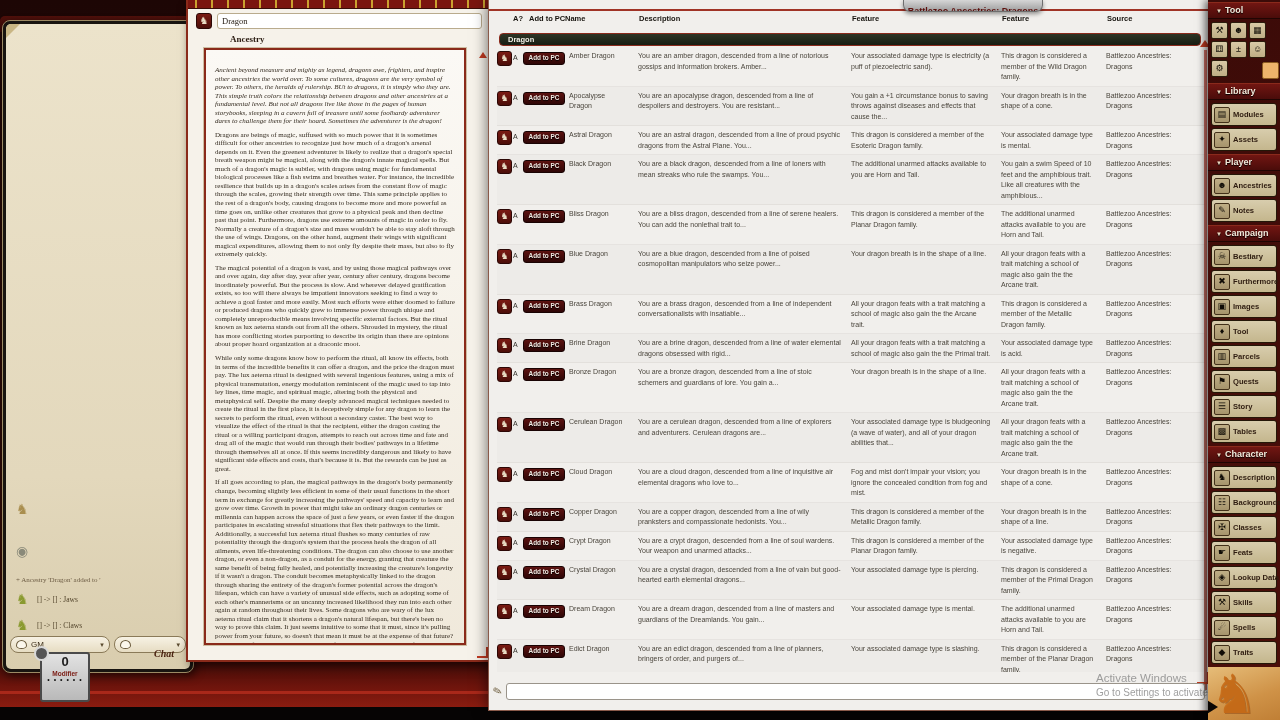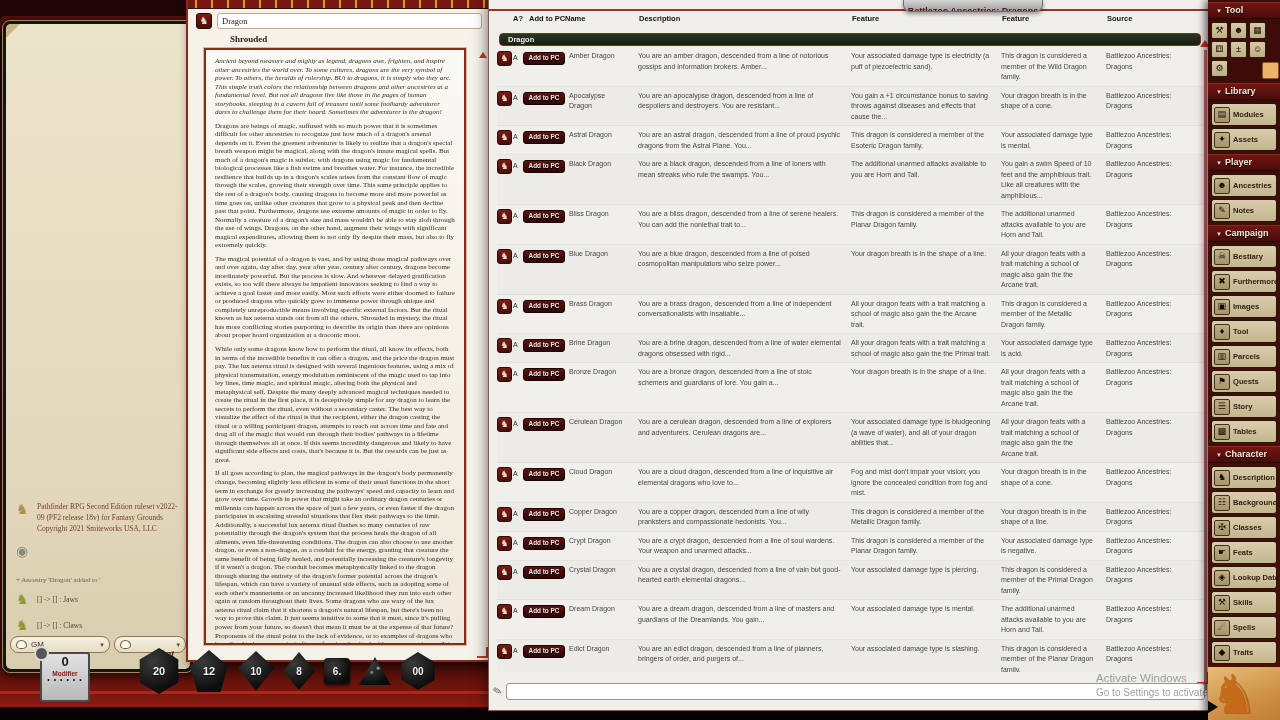--- a/index.html
+++ b/index.html
@@ -30,21 +30,21 @@
   .pill-2{width:66px;}
   .chat-title{position:absolute;left:148px;top:624px;font-family:"Liberation Serif",serif;font-weight:bold;font-style:italic;font-size:10px;color:#4a2210;}
 
   
   .anc-win{left:186px;top:0;width:302px;height:660px;z-index:4;background:#f6f2ea;border-right:2px solid #8a2a1a;border-bottom:2px solid #8a2a1a;border-left:2px solid #8a2a1a;box-shadow:3px 4px 9px rgba(0,0,0,.55);}
   .anc-ornate{position:absolute;left:0;top:0;width:100%;height:8px;background:repeating-linear-gradient(90deg,#7a150f 0 7px,#caa12f 7px 9px,#7a150f 9px 16px);border-bottom:1px solid #3a0d08;}
   .anc-searchrow{position:absolute;left:8px;top:13px;width:286px;height:16px;display:flex;align-items:center;gap:5px;}
   .rec-ic{width:14px;height:14px;border-radius:3px;background:linear-gradient(180deg,#7a1a12,#4c0e09);border:1px solid #2c0705;color:#e9ddc4;font-size:10px;line-height:13px;text-align:center;}
   .anc-search{flex:1;height:14px;background:#fff;border:1px solid #b9ab8d;border-radius:3px;font-family:"Liberation Serif",serif;font-size:8.5px;color:#2a2118;padding:0 4px;}
   .anc-label{position:absolute;left:42px;top:34px;font-family:"Liberation Serif",serif;font-weight:bold;font-size:9px;color:#2a1c12;}
-  .anc-frame{position:absolute;left:16px;top:48px;width:262px;height:597px;border:2px solid #8a2a1a;box-shadow:0 0 0 1px #cdbda2;background:linear-gradient(180deg,#fbf9f5,#f0e9db);padding:7px 9px;box-sizing:border-box;overflow:hidden;}
+  .anc-frame{position:absolute;left:16px;top:48px;width:262px;height:597px;border:2px solid #8a2a1a;box-shadow:0 0 0 1px #cdbda2;background:linear-gradient(180deg,#fbf9f5,#f0e9db);padding:16px 9px;box-sizing:border-box;overflow:hidden;}
   .anc-frame p{margin:0 0 5px 0;font-family:"Liberation Serif",serif;font-size:7px;line-height:1.22;color:#332a1f;}
   .anc-frame p.italic{font-style:italic;}
   .anc-scroll-up{position:absolute;right:3px;top:52px;width:0;height:0;border-left:4px solid transparent;border-right:4px solid transparent;border-bottom:6px solid #c23b22;}
   .anc-corner{position:absolute;right:2px;bottom:2px;width:9px;height:9px;border-right:2px solid #c23b22;border-bottom:2px solid #c23b22;}
 
   
   .list-win{left:488px;top:0;width:722px;height:710px;z-index:5;background:#f1efec;border:1px solid #8a5a4a;border-top:none;box-shadow:0 0 14px rgba(0,0,0,.6);}
   .list-topline{position:absolute;left:0;top:9px;width:100%;height:2px;background:#a03326;}
   .lh{position:absolute;top:14px;font-size:7.5px;font-weight:bold;color:#17140f;}
   .group-bar{position:absolute;left:10px;top:33px;width:702px;height:13px;background:linear-gradient(180deg,#2e3526,#181d12);border:1px solid #8a2a1c;border-radius:4px;color:#f2efe6;font-size:7.5px;font-weight:bold;line-height:12px;padding-left:8px;box-sizing:border-box;}
@@ -109,21 +109,20 @@
   <div class="abs band-maroon"></div>
   <div class="abs band-line"></div>
   <div class="abs band-black"></div>
 
   <div class="abs chat-win">
     <div class="chat-inner">
       <div class="chat-curl"></div>
 
       <div class="chat-entry" style="top:478px;">
         <span class="chat-ic" style="color:#a98e4f;">♞</span>
-        <span class="chat-txt">Pathfinder RPG Second Edition ruleset v2022-09 (PF2 release 18v) for Fantasy Grounds Copyright 2021 Smiteworks USA, LLC</span>
       </div>
       <div class="chat-entry" style="top:520px;">
         <span class="chat-ic" style="color:#8a8a7a;">◉</span>
       </div>
       <div class="chat-entry" style="top:551px;">
         <span class="chat-txt sys">+ Ancestry 'Dragon' added to '</span>
       </div>
       <div class="chat-entry" style="top:568px;">
         <span class="chat-ic" style="color:#8a9a30;">♞</span>
         <span class="chat-txt roll" style="padding-top:3px;">[] -&gt; [] : Jaws</span>
@@ -147,21 +146,21 @@
       <div class="chat-title">Chat</div>
     </div>
   </div>
 
   <div class="abs anc-win">
     <div class="anc-ornate"></div>
     <div class="anc-searchrow">
       <div class="rec-ic">♞</div>
       <input class="anc-search" value="Dragon" style="">
     </div>
-    <div class="anc-label">Shrouded</div>
+    <div class="anc-label">Ancestry</div>
     <div class="anc-frame">
 
     <p class="italic">Ancient beyond measure and mighty as legend, dragons awe, frighten, and inspire other ancestries the world over. To some cultures, dragons are the very symbol of power. To others, the heralds of rulership. BUt to dragons, it is simply who they are. This simple truth colors the relationship between dragons and other ancestries at a fundamental level. But not all dragons live like those in the pages of human storybooks, sleeping in a cavern full of treasure until some foolhardy adventurer dares to challenge them for their hoard. Sometimes the adventurer is the dragon!</p>
         <p>Dragons are beings of magic, suffused with so much power that it is sometimes difficult for other ancestries to recognize just how much of a dragon's arsenal depends on it. Even the greenest adventurer is likely to realize that a dragon's special breath weapon might be magical, along with the dragon's innate magical spells. But much of a dragon's magic is subtler, with dragons using magic for fundamental biological processes like a fish swims and breathes water. For instance, the incredible resilience that builds up in a dragon's scales arises from the constant flow of magic through the scales, growing their strength over time. This same principle applies to the rest of a dragon's body, causing dragons to become more and more powerful as time goes on, unlike other creatures that grow to a physical peak and then decline past that point. Furthermore, dragons use extreme amounts of magic in order to fly. Normally a creature of a dragon's size and mass wouldn't be able to stay aloft through the use of wings. Dragons, on the other hand, augment their wings with significant magical expenditures, allowing them to not only fly despite their mass, but also to fly extremely quickly.</p>
         <p>The magical potential of a dragon is vast, and by using those magical pathways over and over again, day after day, year after year, century after century, dragons become inordinately powerful. But the process is slow. And wherever delayed gratification exists, so too will there always be impatient innovators seeking to find a way to achieve a goal faster and more easily. Most such efforts were either doomed to failure or produced dragons who quickly grew to immense power through uhique and completely unreproducible means involving specific external factors. But the ritual known as lux aeterna stands out from all the others. Shrouded in mystery, the ritual has more conflicting stories purporting to describe its origin than there are opinions about proper hoard organization at a draconic moot.</p>
         <p>While only some dragons know how to perform the ritual, all know its effects, both in terms of the incredible benefits it can offer a dragon, and the price the dragon must pay. The lux aeterna ritual is designed with several ingenious features, using a mix of physical transmutation, energy modulation reminiscent of the magic used to tap into ley lines, time magic, and spiritual magic, altering both the physical and metaphysical self. Despite the many deeply advanced magical techniques needed to create the ritual in the first place, it is deceptively simple for any dragon to learn the secrets to perform the ritual, even without a secondary caster. The best way to visualize the effect of the ritual is that the recipient, either the dragon casting the ritual or a willing participant dragon, attempts to reach out across time and fate and drag all of the magic that would run through their bodies' pathways in a lifetime through themselves all at once. If this seems incredibly dangerous and likely to have significant side effects and costs, that's because it is. But the rewards can be just as great.</p>
         <p>If all goes according to plan, the magical pathways in the dragon's body permanently change, becoming slightly less efficient in some of their usual functions in the short term in exchange for greatly increasing the pathways' speed and capacity to learn and grow over time. Growth in power that might take an ordinary dragon centuries or millennia can happen across the space of just a few years, or even faster if the dragon participates in escalating stressful situations that flex their pathways to the limit. Additionally, a successful lux aeterna ritual flushes so many centuries of raw potentiality through the dragon's system that the process heals the dragon of all ailments, even life-threatening conditions. The dragon can also choose to use another dragon, or even a non-dragon, as a conduit for the energy, granting that creature the same benefit of being fully healed, and potentially increasing the creature's longevity if it wasn't a dragon. The conduit becomes metaphysically linked to the dragon through sharing the entirety of the dragon's former potential across the dragon's lifespan, which can have a variety of unusual side effects, such as adopting some of each other's mannerisms or an uncanny increased likelihood they run into each other again at random throughout their lives. Some dragons who are wary of the lux aeterna ritual claim that it shortens a dragon's natural lifespan, but there's been no way to prove this claim. It just seems intuitive to some that it must, since it's pulling power from your future, so doesn't that mean it must be at the expense of that future? Proponents of the ritual point to the lack of evidence, or to examples of dragons who have lived to become ancient after performing the ritual with no apparent issues. It is true that many dragons who receive the benefits of the ritual (known as aeternal dragons) die young, but the confounding factor is that the ritual incentivizes those dragons to take risky actions in order to</p>
       </div>
     <div class="anc-scroll-up"></div>
     <div class="anc-corner"></div>
@@ -527,43 +526,19 @@
       <div class="sb-toggle"></div>
     </div>
   </div>
 
   <div class="abs modbox">
     <div class="ring"></div>
     <div class="val">0</div>
     <div class="lab">Modifier</div>
     <div class="dots">• • • • • •</div>
   </div>
-  <div class="abs dicebar">
-
-  <div class="die d20">
-        <span>20</span>
-      </div>
-      <div class="die d12">
-        <span>12</span>
-      </div>
-      <div class="die d10">
-        <span>10</span>
-      </div>
-      <div class="die d8">
-        <span>8</span>
-      </div>
-      <div class="die d6">
-        <span>6.</span>
-      </div>
-      <div class="die d4">
-        <span></span>
-      </div>
-      <div class="die d100">
-        <span>00</span>
-      </div>
-    </div>
 
   <div class="abs watermark">
     <div class="l1">Activate Windows</div>
     <div class="l2">Go to Settings to activate W</div>
   </div>
 
 </div>
 
 </body></html>

